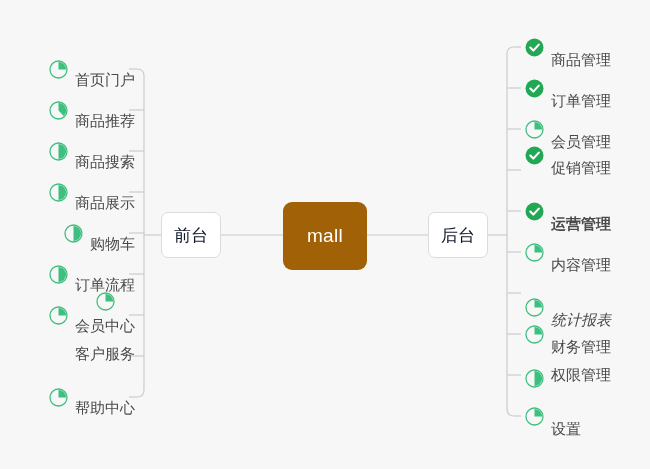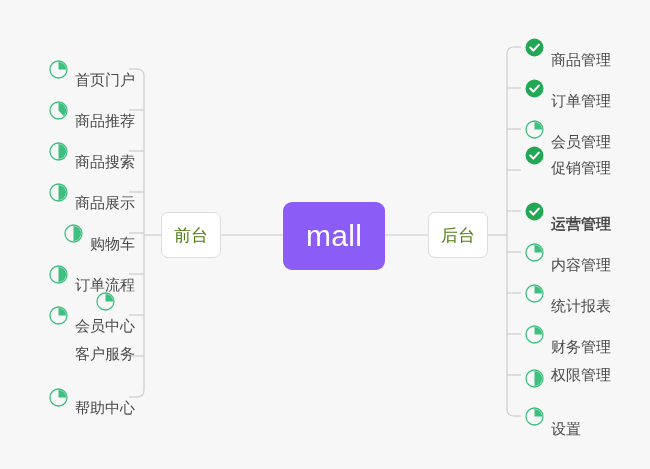--- a/index.html
+++ b/index.html
@@ -10,38 +10,38 @@
     overflow:hidden;
   }
   #canvas{position:relative;width:650px;height:469px;}
 
   
   #wires{position:absolute;left:0;top:0;width:650px;height:469px;}
 
   
   .center-node{
     position:absolute;
-    left:283px;top:202px;width:102px;height:68px;
-    background:#8b5cf6;
+    left:283px;top:202px;width:84px;height:68px;
+    background:#a16207;
     border-radius:9px;
     color:#ffffff;
-    font-size:30px;
+    font-size:19px;
     display:flex;align-items:center;justify-content:center;
     letter-spacing:.3px;
     box-sizing:border-box;
   }
 
   
   .branch-node{
     position:absolute;
     width:60px;height:46px;
     background:#ffffff;
     border:1px solid #dcdcdc;
     border-radius:7px;
-    color:#4d7c0f;
+    color:#0f172a;
     font-size:17px;
     display:flex;align-items:center;justify-content:center;
     box-sizing:border-box;
   }
   #node-front{left:161px;top:212px;}
   #node-back{left:428px;top:212px;}
 
   
   .leaf{
     position:absolute;
@@ -240,21 +240,21 @@
       </div>
       <div class="leaf right" style="top: 239px;">
         <span style="display: flex;">
           <svg class="ico" viewBox="0 0 19 19" xmlns="http://www.w3.org/2000/svg">
       <circle cx="9.5" cy="9.5" r="8.5" fill="none" stroke="#3fbf7f" stroke-width="1.3"></circle>
       <path d="M 9.5 9.5 L 9.5 1.9000000000000004 A 7.6 7.6 0 0 1 17.10 9.50 Z" fill="#3fbf7f"></path>
     </svg>
         </span>
         <span class="leaf-label">内容管理</span>
       </div>
-      <div class="leaf right" style="top: 280px;">
+      <div class="leaf right" style="top: 294px; font-style: italic;">
         <span style="display: flex;">
           <svg class="ico" viewBox="0 0 19 19" xmlns="http://www.w3.org/2000/svg">
       <circle cx="9.5" cy="9.5" r="8.5" fill="none" stroke="#3fbf7f" stroke-width="1.3"></circle>
       <path d="M 9.5 9.5 L 9.5 1.9000000000000004 A 7.6 7.6 0 0 1 17.10 9.50 Z" fill="#3fbf7f"></path>
     </svg>
         </span>
         <span class="leaf-label">统计报表</span>
       </div>
       <div class="leaf right" style="top: 321px;">
         <span style="display: flex;">

